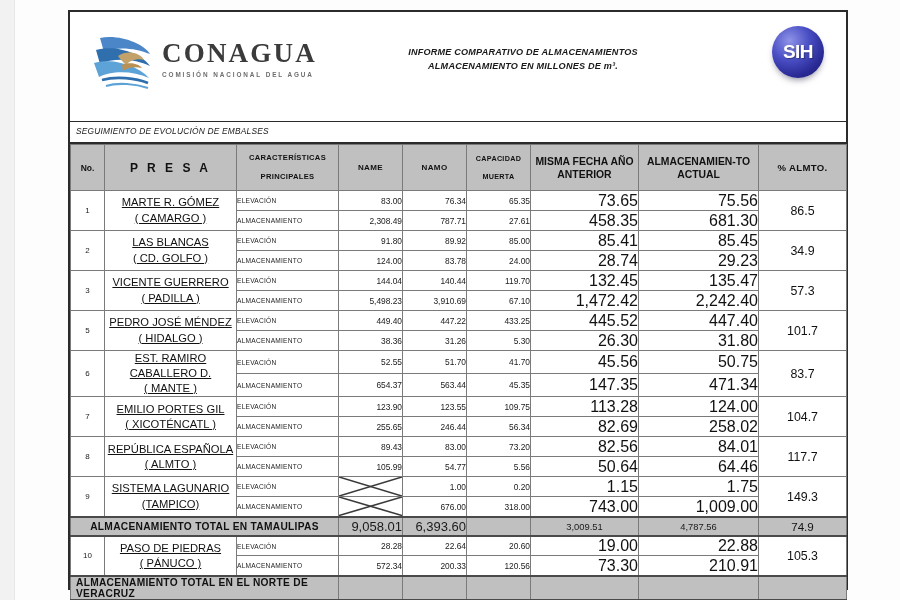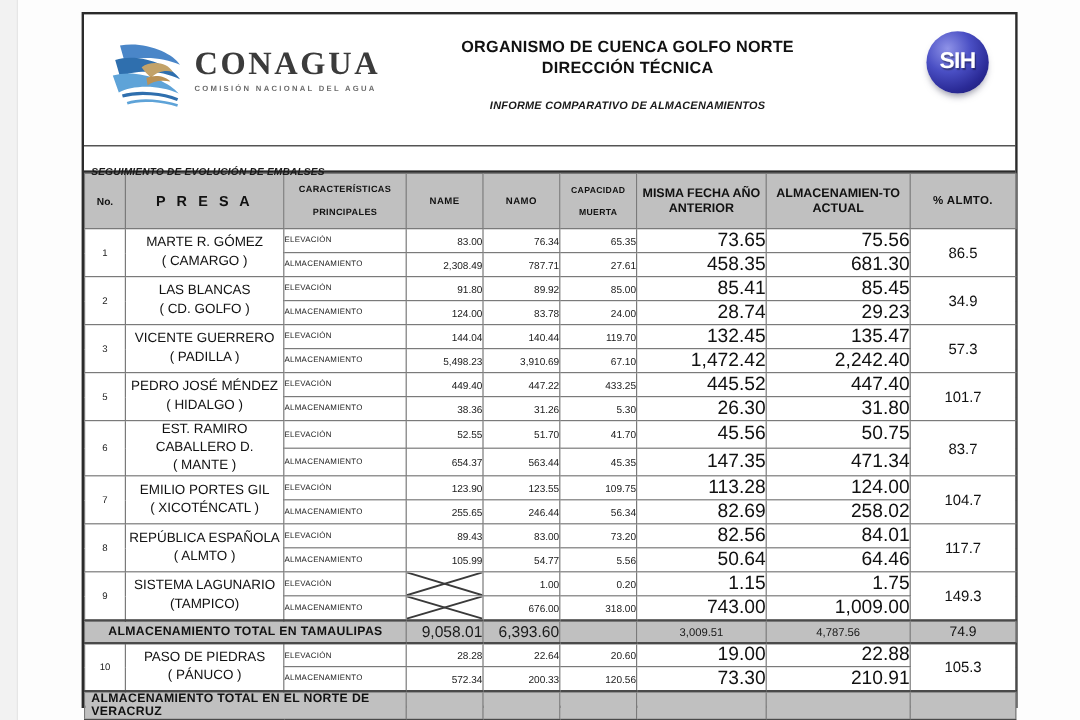--- a/index.html
+++ b/index.html
@@ -143,24 +143,24 @@
   
   .subbar {
     position: relative;
     height: 22px;
     border-bottom: 2px solid #2b2b2b;
     box-sizing: border-box;
   }
   .subbar .left {
     position: absolute;
     left: 6px;
-    top: 16px;
+    top: 4px;
     font-size: 8.4px;
     font-style: italic;
-    font-weight: bold;
+    font-weight: normal;
     color: #1a1a1a;
     letter-spacing: 0.2px;
   }
   .subbar .right {
     position: absolute;
     right: 6px;
     top: 1px;
     font-size: 14px;
     font-weight: bold;
     color: #111;
@@ -212,20 +212,21 @@
     text-align: center;
     font-size: 8px;
     color: #222;
   }
   td.presa {
     text-align: center;
     font-size: 11.2px;
     color: #111;
     line-height: 1.35;
     padding: 1px 2px;
+    text-decoration: underline;
   }
   td.carac {
     font-size: 6.6px;
     color: #222;
     letter-spacing: 0.25px;
     padding-left: 3px;
     height: 20px;
   }
   td.small-num {
     text-align: right;
@@ -316,26 +317,23 @@
             <path d="M14 56 C 26 52, 44 54, 56 58" stroke="#5ea3d8" stroke-width="2.2" fill="none"></path>
           </svg>
         </div>
         <div class="conagua-word">
           <span class="main">CONAGUA</span>
           <span class="sub">COMISIÓN NACIONAL DEL AGUA</span>
         </div>
       </div>
 
       <div class="title-block">
-        <div class="title-main">
-          <div>ORGANISMO DE CUENCA GOLFO NORTE</div>
-          <div>DIRECCIÓN TÉCNICA</div>
-        </div>
         <div class="title-sub">
           <div>INFORME COMPARATIVO DE ALMACENAMIENTOS</div>
+          <div>ALMACENAMIENTO EN MILLONES DE m³.</div>
         </div>
       </div>
 
       <div class="sih-logo">
         <span>SIH</span>
       </div>
     </div>
 
     <div class="subbar">
       <div class="left">SEGUIMIENTO DE EVOLUCIÓN DE EMBALSES</div>

